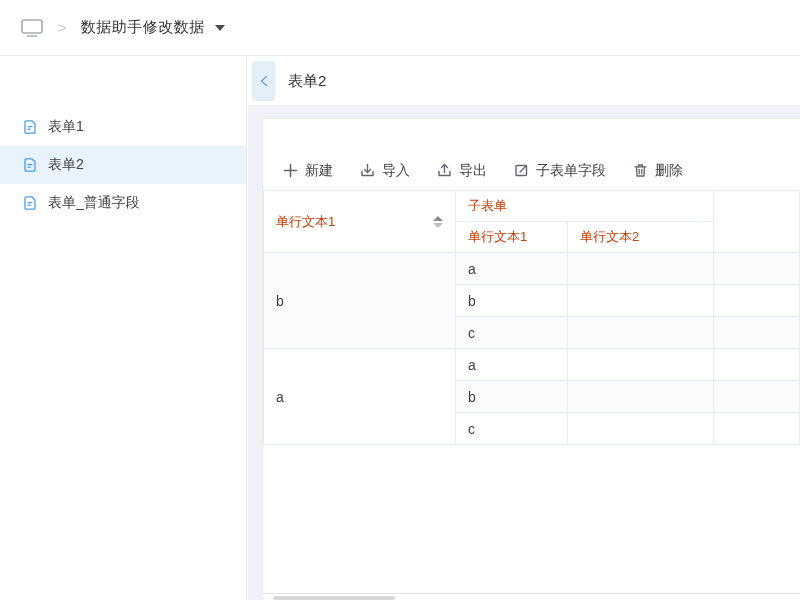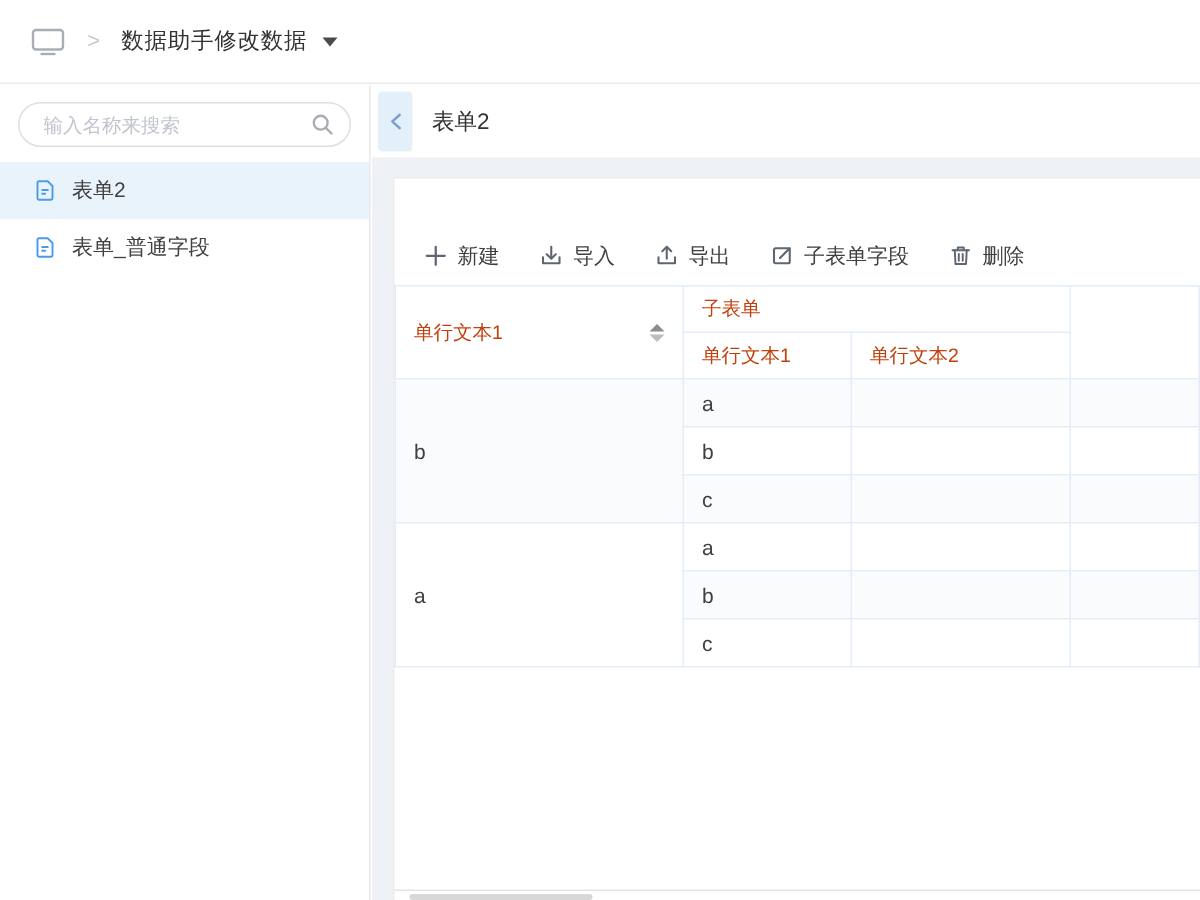--- a/index.html
+++ b/index.html
@@ -112,31 +112,32 @@
       <rect x="2" y="2" width="20" height="13" rx="2"></rect>
       <line x1="7" y1="18" x2="17" y2="18"></line>
     </svg>
   </span>
   <span class="sep">&gt;</span>
   <span class="title" style="cursor:pointer;">数据助手修改数据</span>
   <span class="caret-down" style="cursor:pointer;"></span>
 </div>
 
 <div class="sidebar">
-  <div class="search-box">
-    <input type="text" placeholder="输入名称来搜索" style="">
-    <span style="display:flex;cursor:pointer;">
-      <svg width="16" height="16" viewBox="0 0 16 16" fill="none" stroke="#a9aeb5" stroke-width="1.6" stroke-linecap="round">
-        <circle cx="6.8" cy="6.8" r="4.6"></circle>
-        <line x1="10.4" y1="10.4" x2="14" y2="14"></line>
-      </svg>
-    </span>
-  </div>
 
   <div class="nav-list">
+    <div class="nav-item">
+      <span class="doc-ic">
+        <svg width="16" height="16" viewBox="0 0 16 16" fill="none" stroke="#4d9be8" stroke-width="1.3" stroke-linejoin="round">
+          <path d="M3 2.8 A1 1 0 0 1 4 1.8 H9.8 L13 5 V13.2 A1 1 0 0 1 12 14.2 H4 A1 1 0 0 1 3 13.2 Z"></path>
+          <line x1="5.6" y1="7.6" x2="10.4" y2="7.6"></line>
+          <line x1="5.6" y1="10.2" x2="8.6" y2="10.2"></line>
+        </svg>
+      </span>
+      <span>表单1</span>
+    </div>
     <div class="nav-item selected">
       <span class="doc-ic">
         <svg width="16" height="16" viewBox="0 0 16 16" fill="none" stroke="#4d9be8" stroke-width="1.3" stroke-linejoin="round">
           <path d="M3 2.8 A1 1 0 0 1 4 1.8 H9.8 L13 5 V13.2 A1 1 0 0 1 12 14.2 H4 A1 1 0 0 1 3 13.2 Z"></path>
           <line x1="5.6" y1="7.6" x2="10.4" y2="7.6"></line>
           <line x1="5.6" y1="10.2" x2="8.6" y2="10.2"></line>
         </svg>
       </span>
       <span>表单2</span>
     </div>

